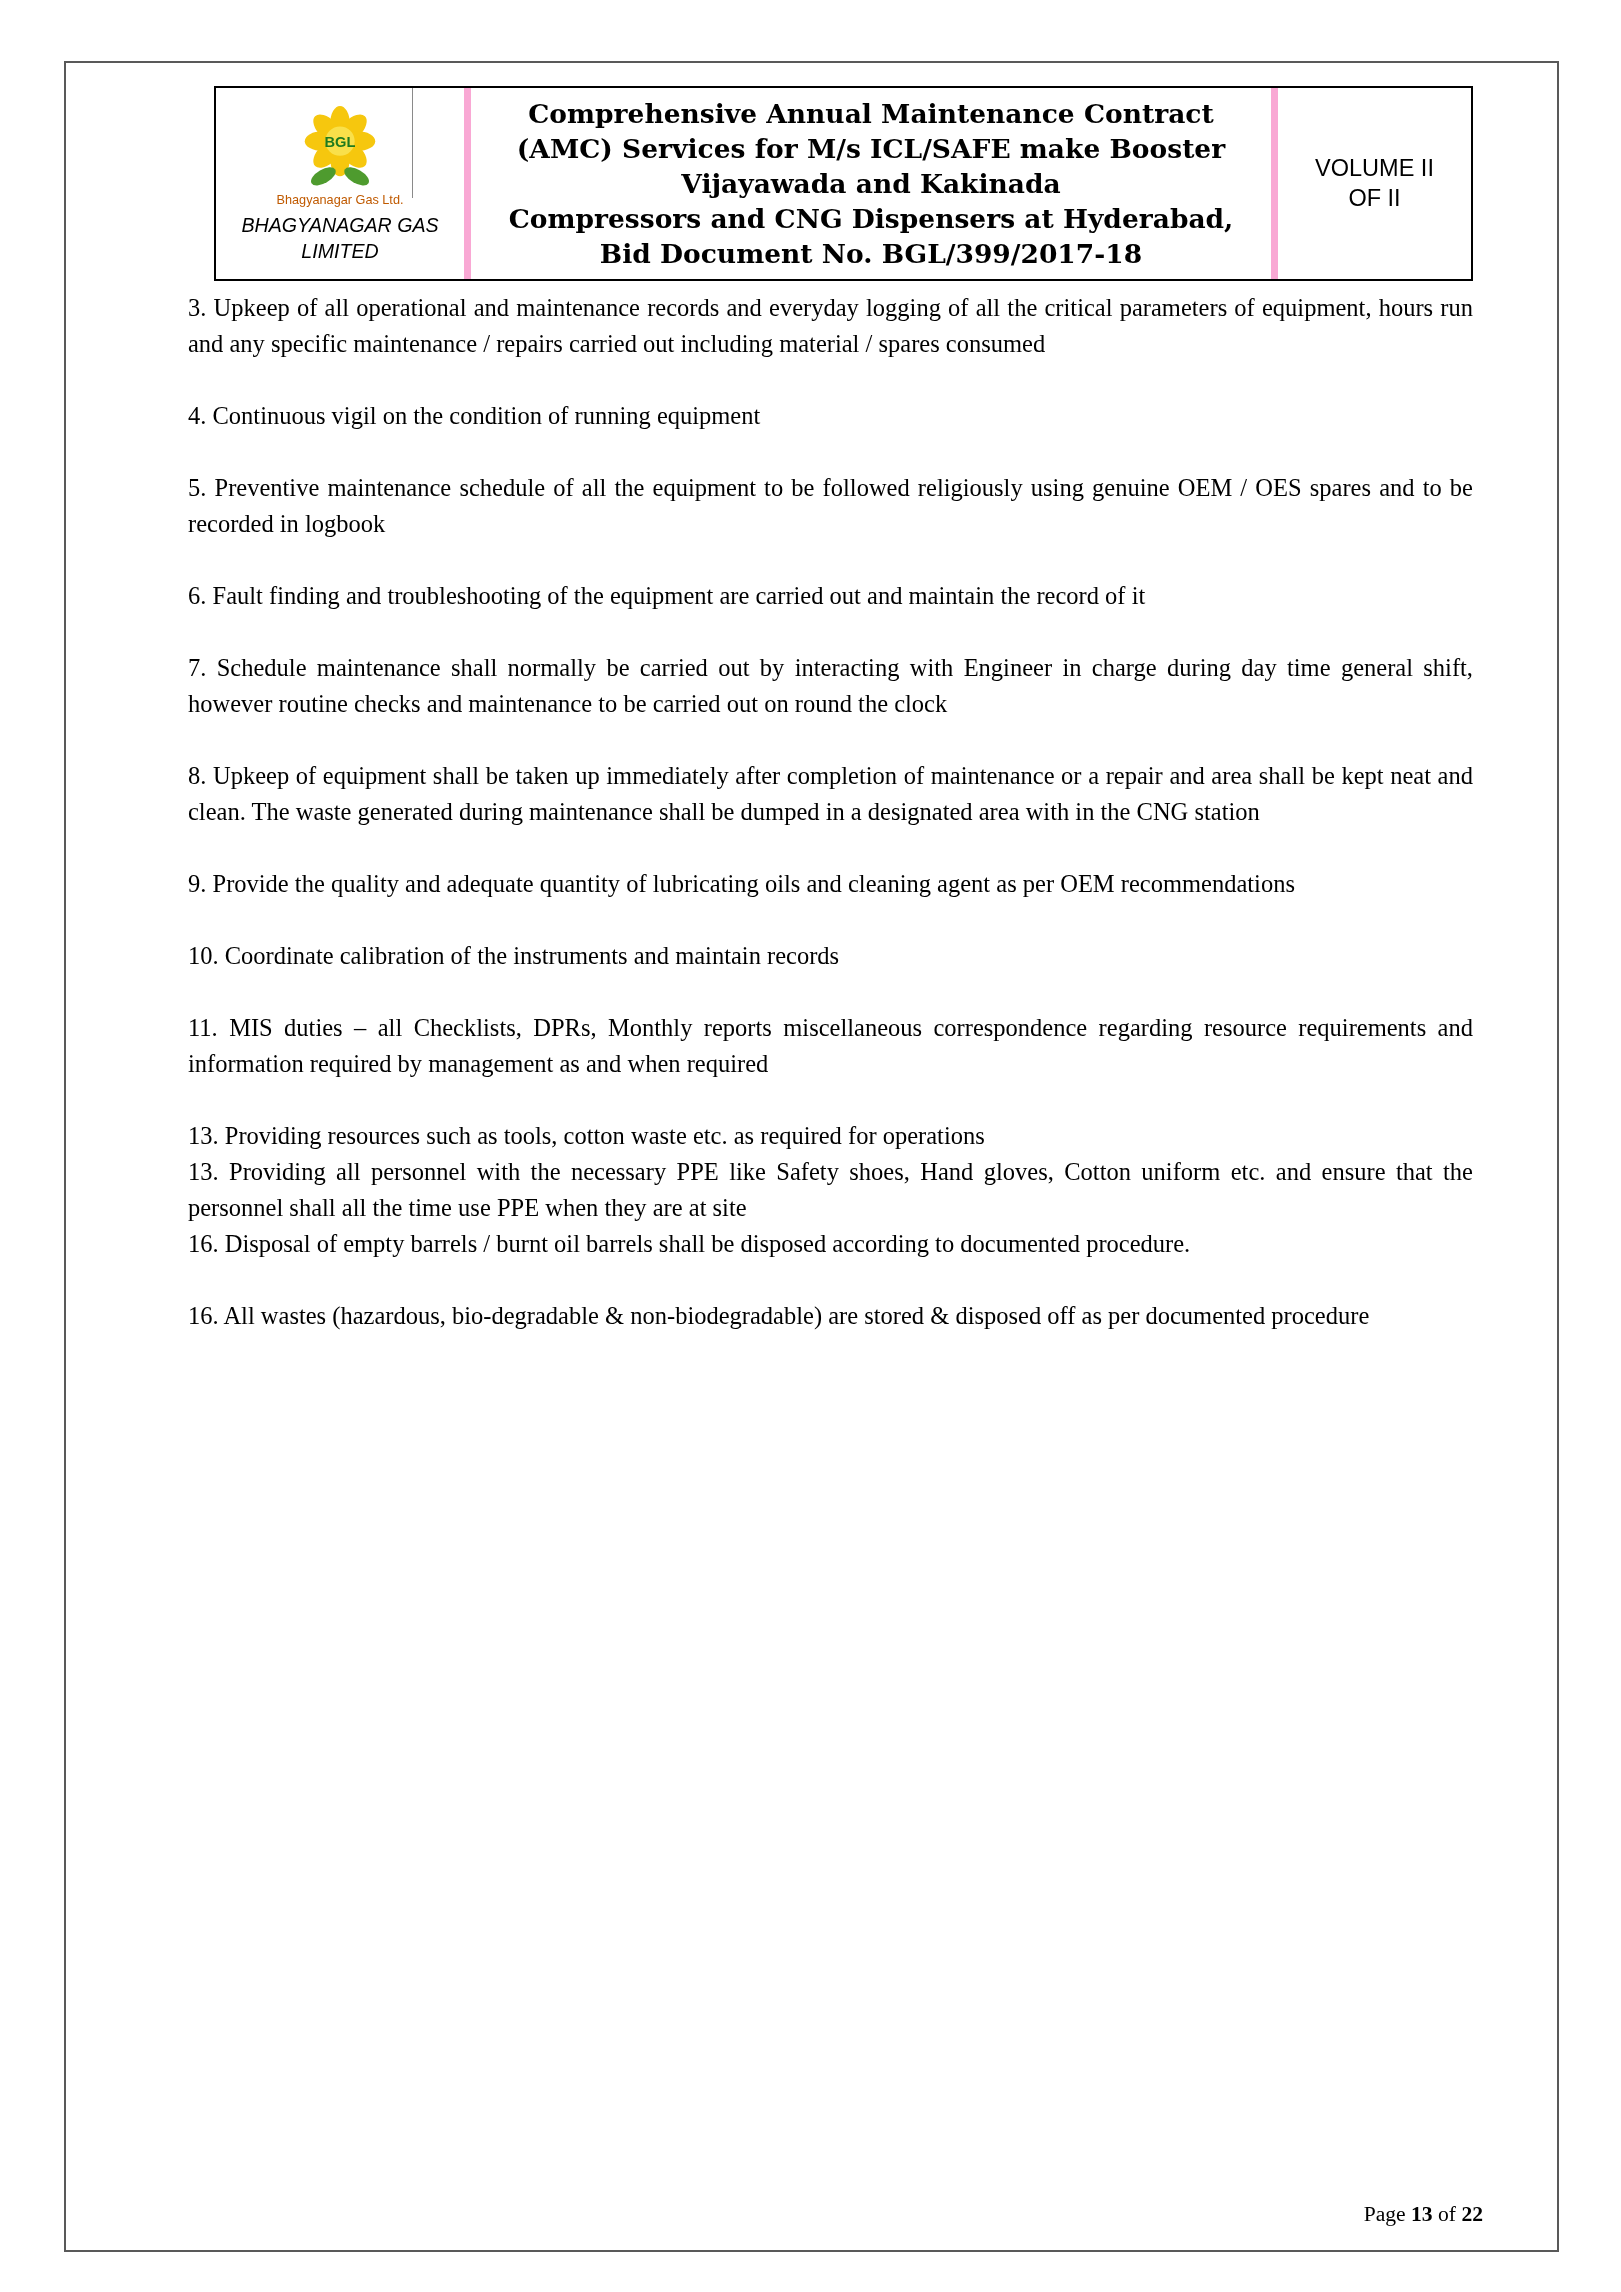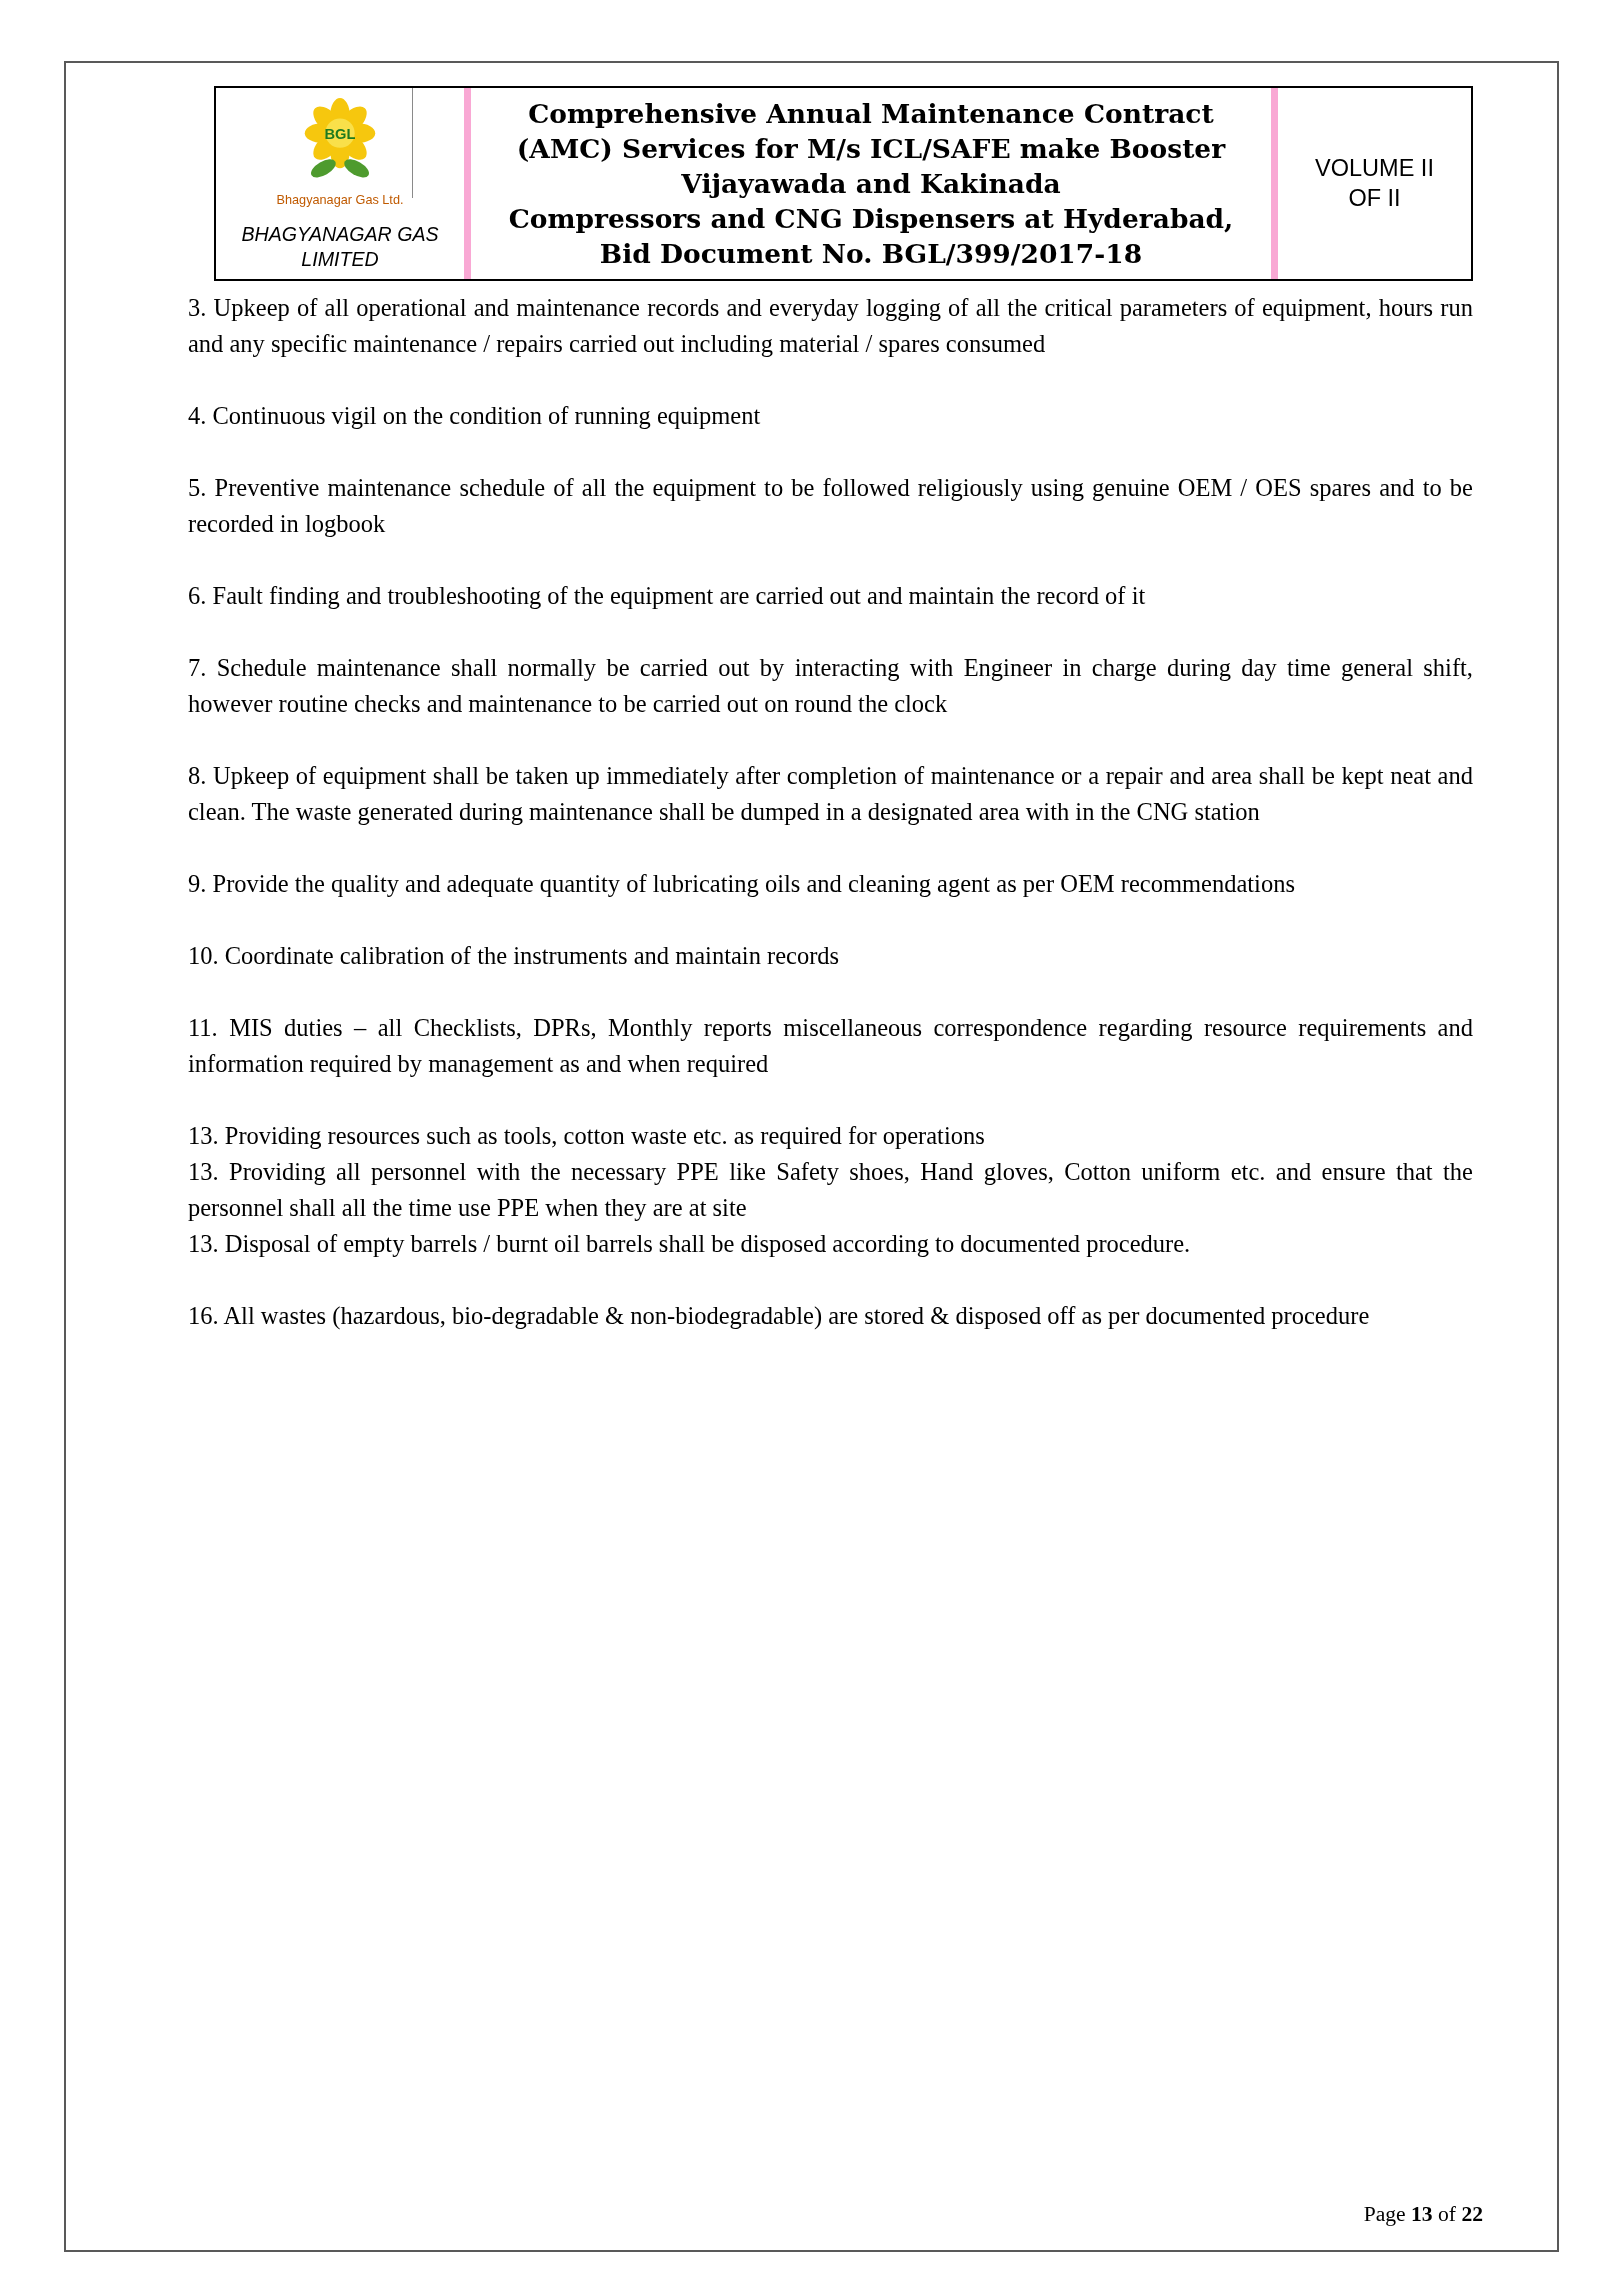--- a/index.html
+++ b/index.html
@@ -28,21 +28,21 @@
     border: 2px solid #000;
     background: #fff;
   }
   .cell { border-right: 7px solid #f9a8d4; }
   .cell:last-child { border-right: none; }
   .logo-cell {
     width: 255px;
     display: flex;
     flex-direction: column;
     align-items: center;
-    justify-content: space-between;
+    justify-content: center;
     padding: 5.9px 3.9px;
     position: relative;
   }
   .logo-divider {
     position: absolute;
     right: 51px; top: 0;
     width: 1px; height: 110px;
     background: #8a8a8a;
   }
   .tagline {
@@ -161,20 +161,20 @@
   <p class="para">4. Continuous vigil on the condition of running equipment</p>
   <p class="para">5. Preventive maintenance schedule of all the equipment to be followed religiously using genuine OEM / OES spares and to be recorded in logbook</p>
   <p class="para">6. Fault finding and troubleshooting of the equipment are carried out and maintain the record of it</p>
   <p class="para">7. Schedule maintenance shall normally be carried out by interacting with Engineer in charge during day time general shift, however routine checks and maintenance to be carried out on round the clock</p>
   <p class="para">8. Upkeep of equipment shall be taken up immediately after completion of maintenance or a repair and area shall be kept neat and clean. The waste generated during maintenance shall be dumped in a designated area with in the CNG station</p>
   <p class="para">9. Provide the quality and adequate quantity of lubricating oils and cleaning agent as per OEM recommendations</p>
   <p class="para">10. Coordinate calibration of the instruments and maintain records</p>
   <p class="para">11. MIS duties – all Checklists, DPRs, Monthly reports miscellaneous correspondence regarding resource requirements and information required by management as and when required</p>
   <p class="para tight">13. Providing resources such as tools, cotton waste etc. as required for operations</p>
   <p class="para tight">13. Providing all personnel with the necessary PPE like Safety shoes, Hand gloves, Cotton uniform etc. and ensure that the personnel shall all the time use PPE when they are at site</p>
-  <p class="para">13. Disposal of empty barrels / burnt oil barrels shall be disposed according to documented procedure.</p>
+  <p class="para">16. Disposal of empty barrels / burnt oil barrels shall be disposed according to documented procedure.</p>
   <p class="para">16. All wastes (hazardous, bio-degradable &amp; non-biodegradable) are stored &amp; disposed off as per documented procedure</p>
 </div>
 
 <div class="footer">
   <span>Page </span><span class="bold">13</span><span> of </span><span class="bold">22</span>
 </div>
 
 
 </body></html>

